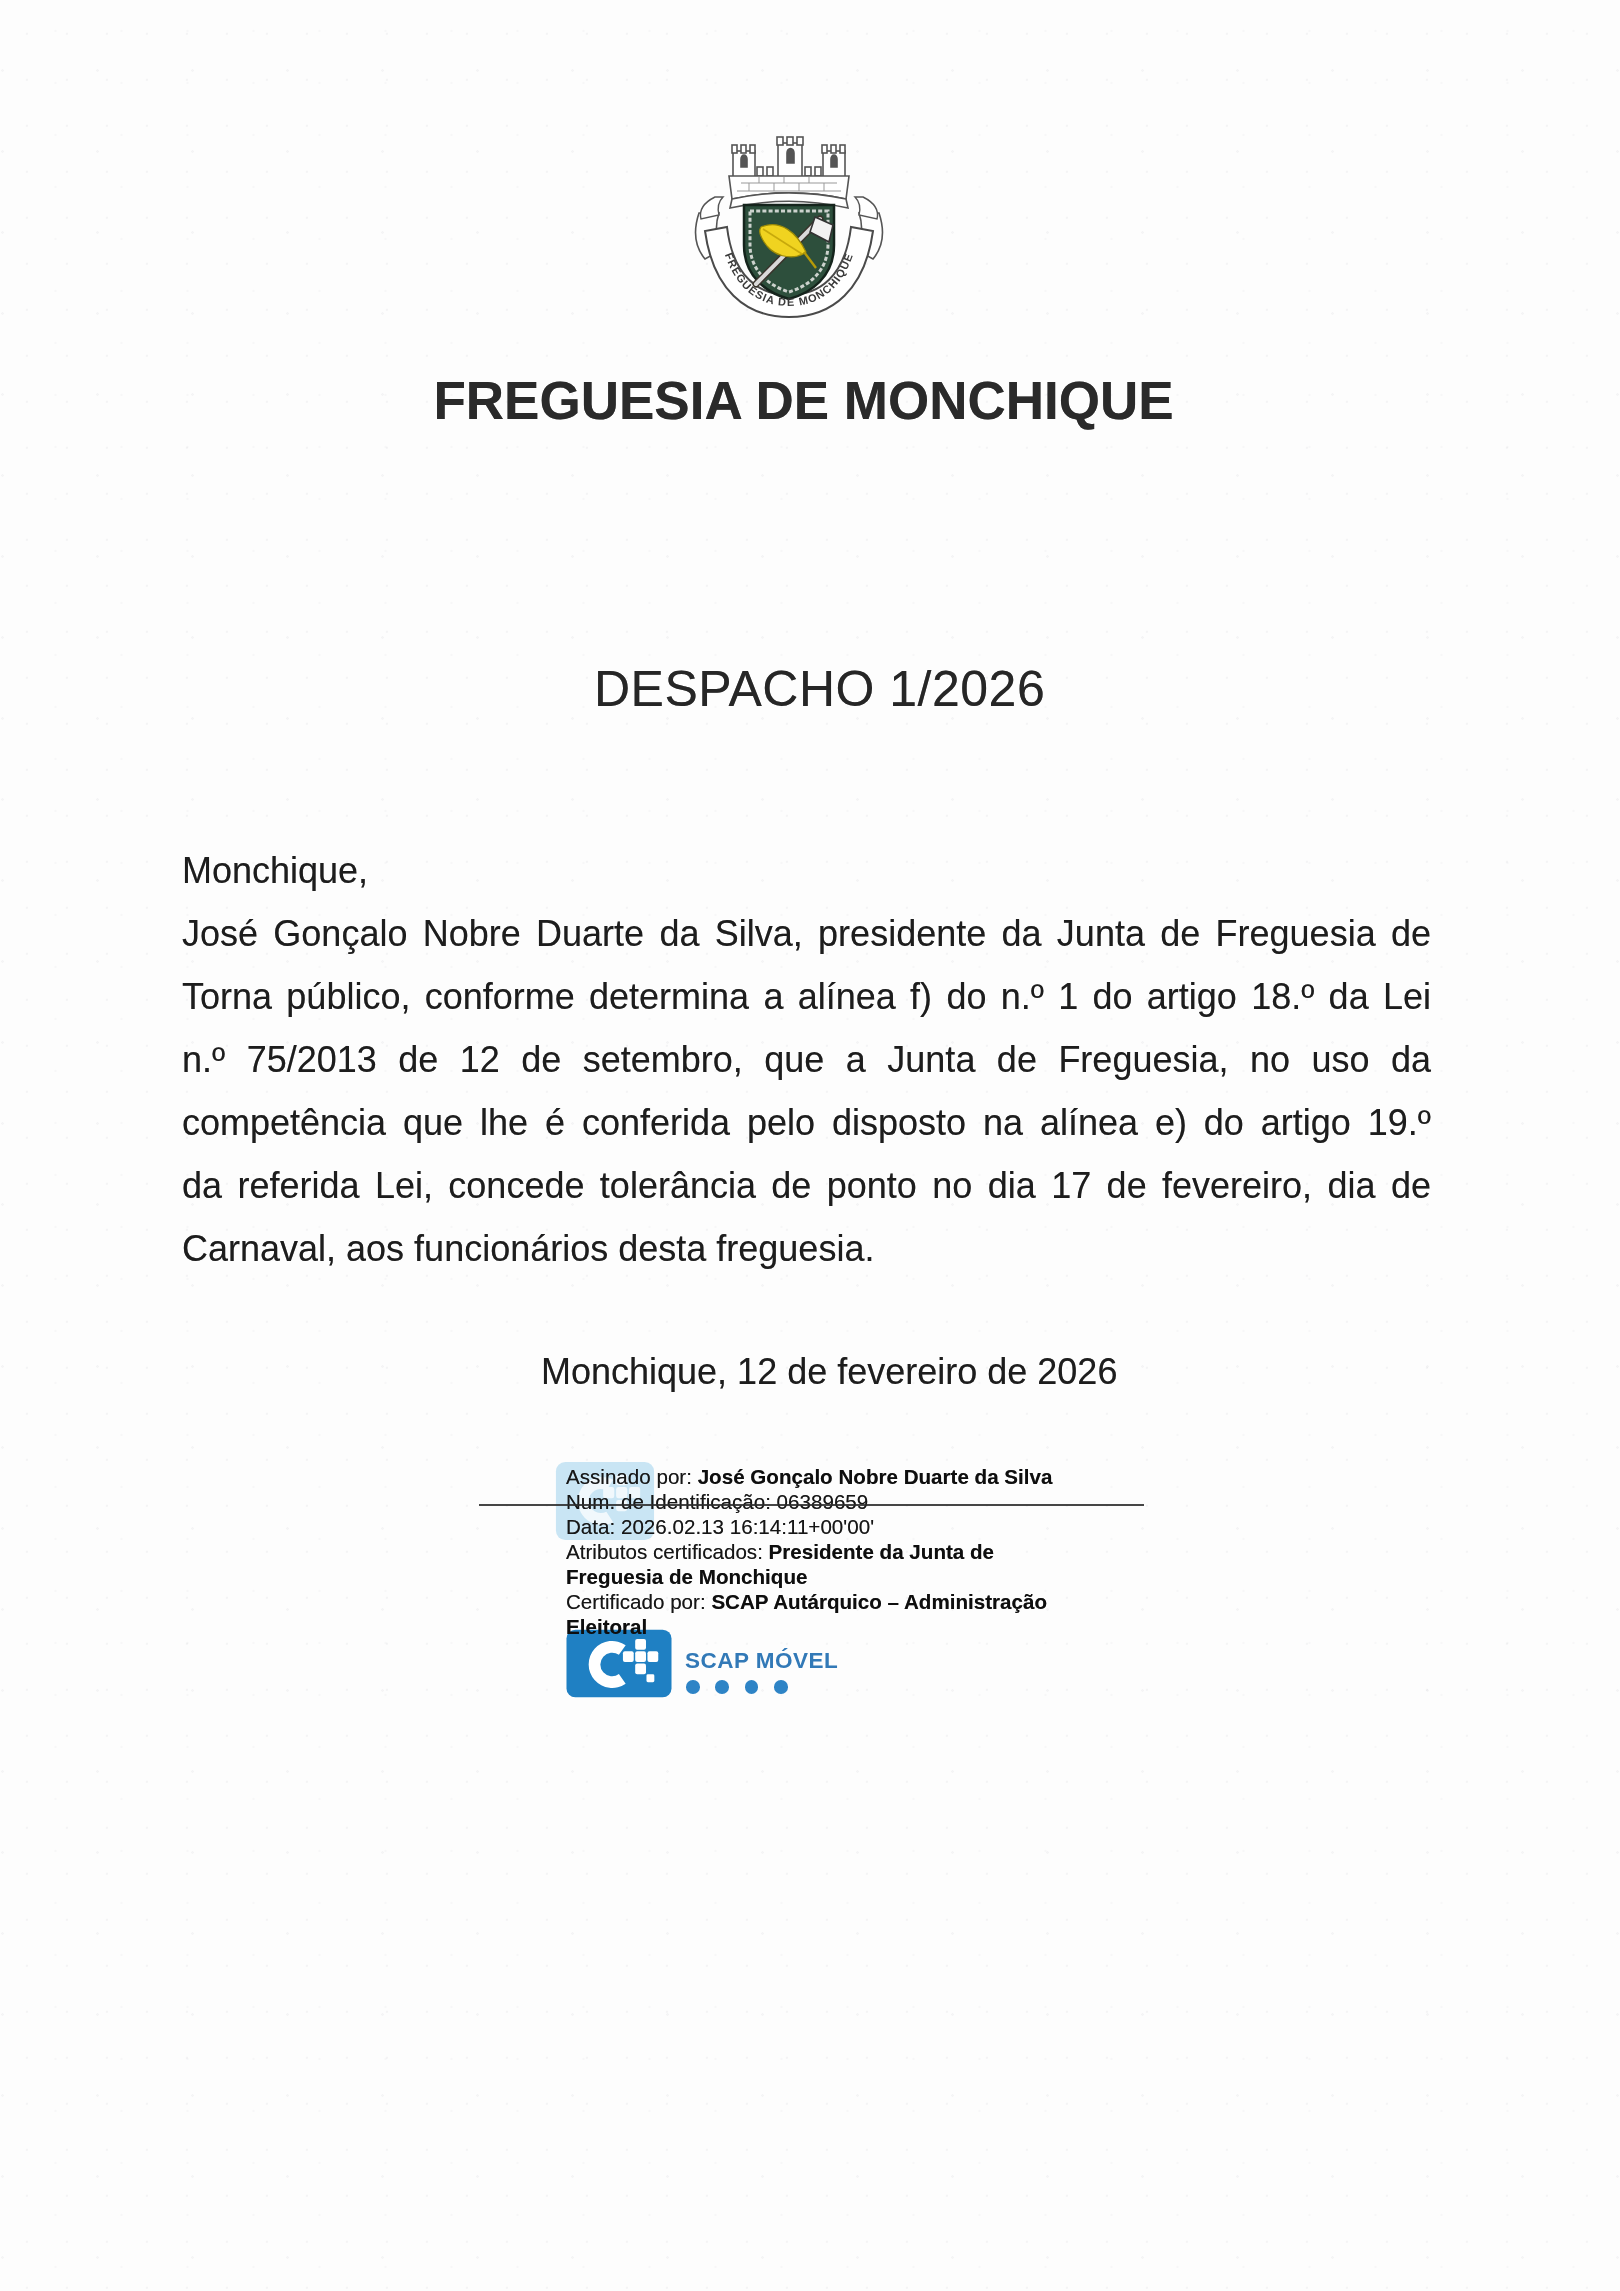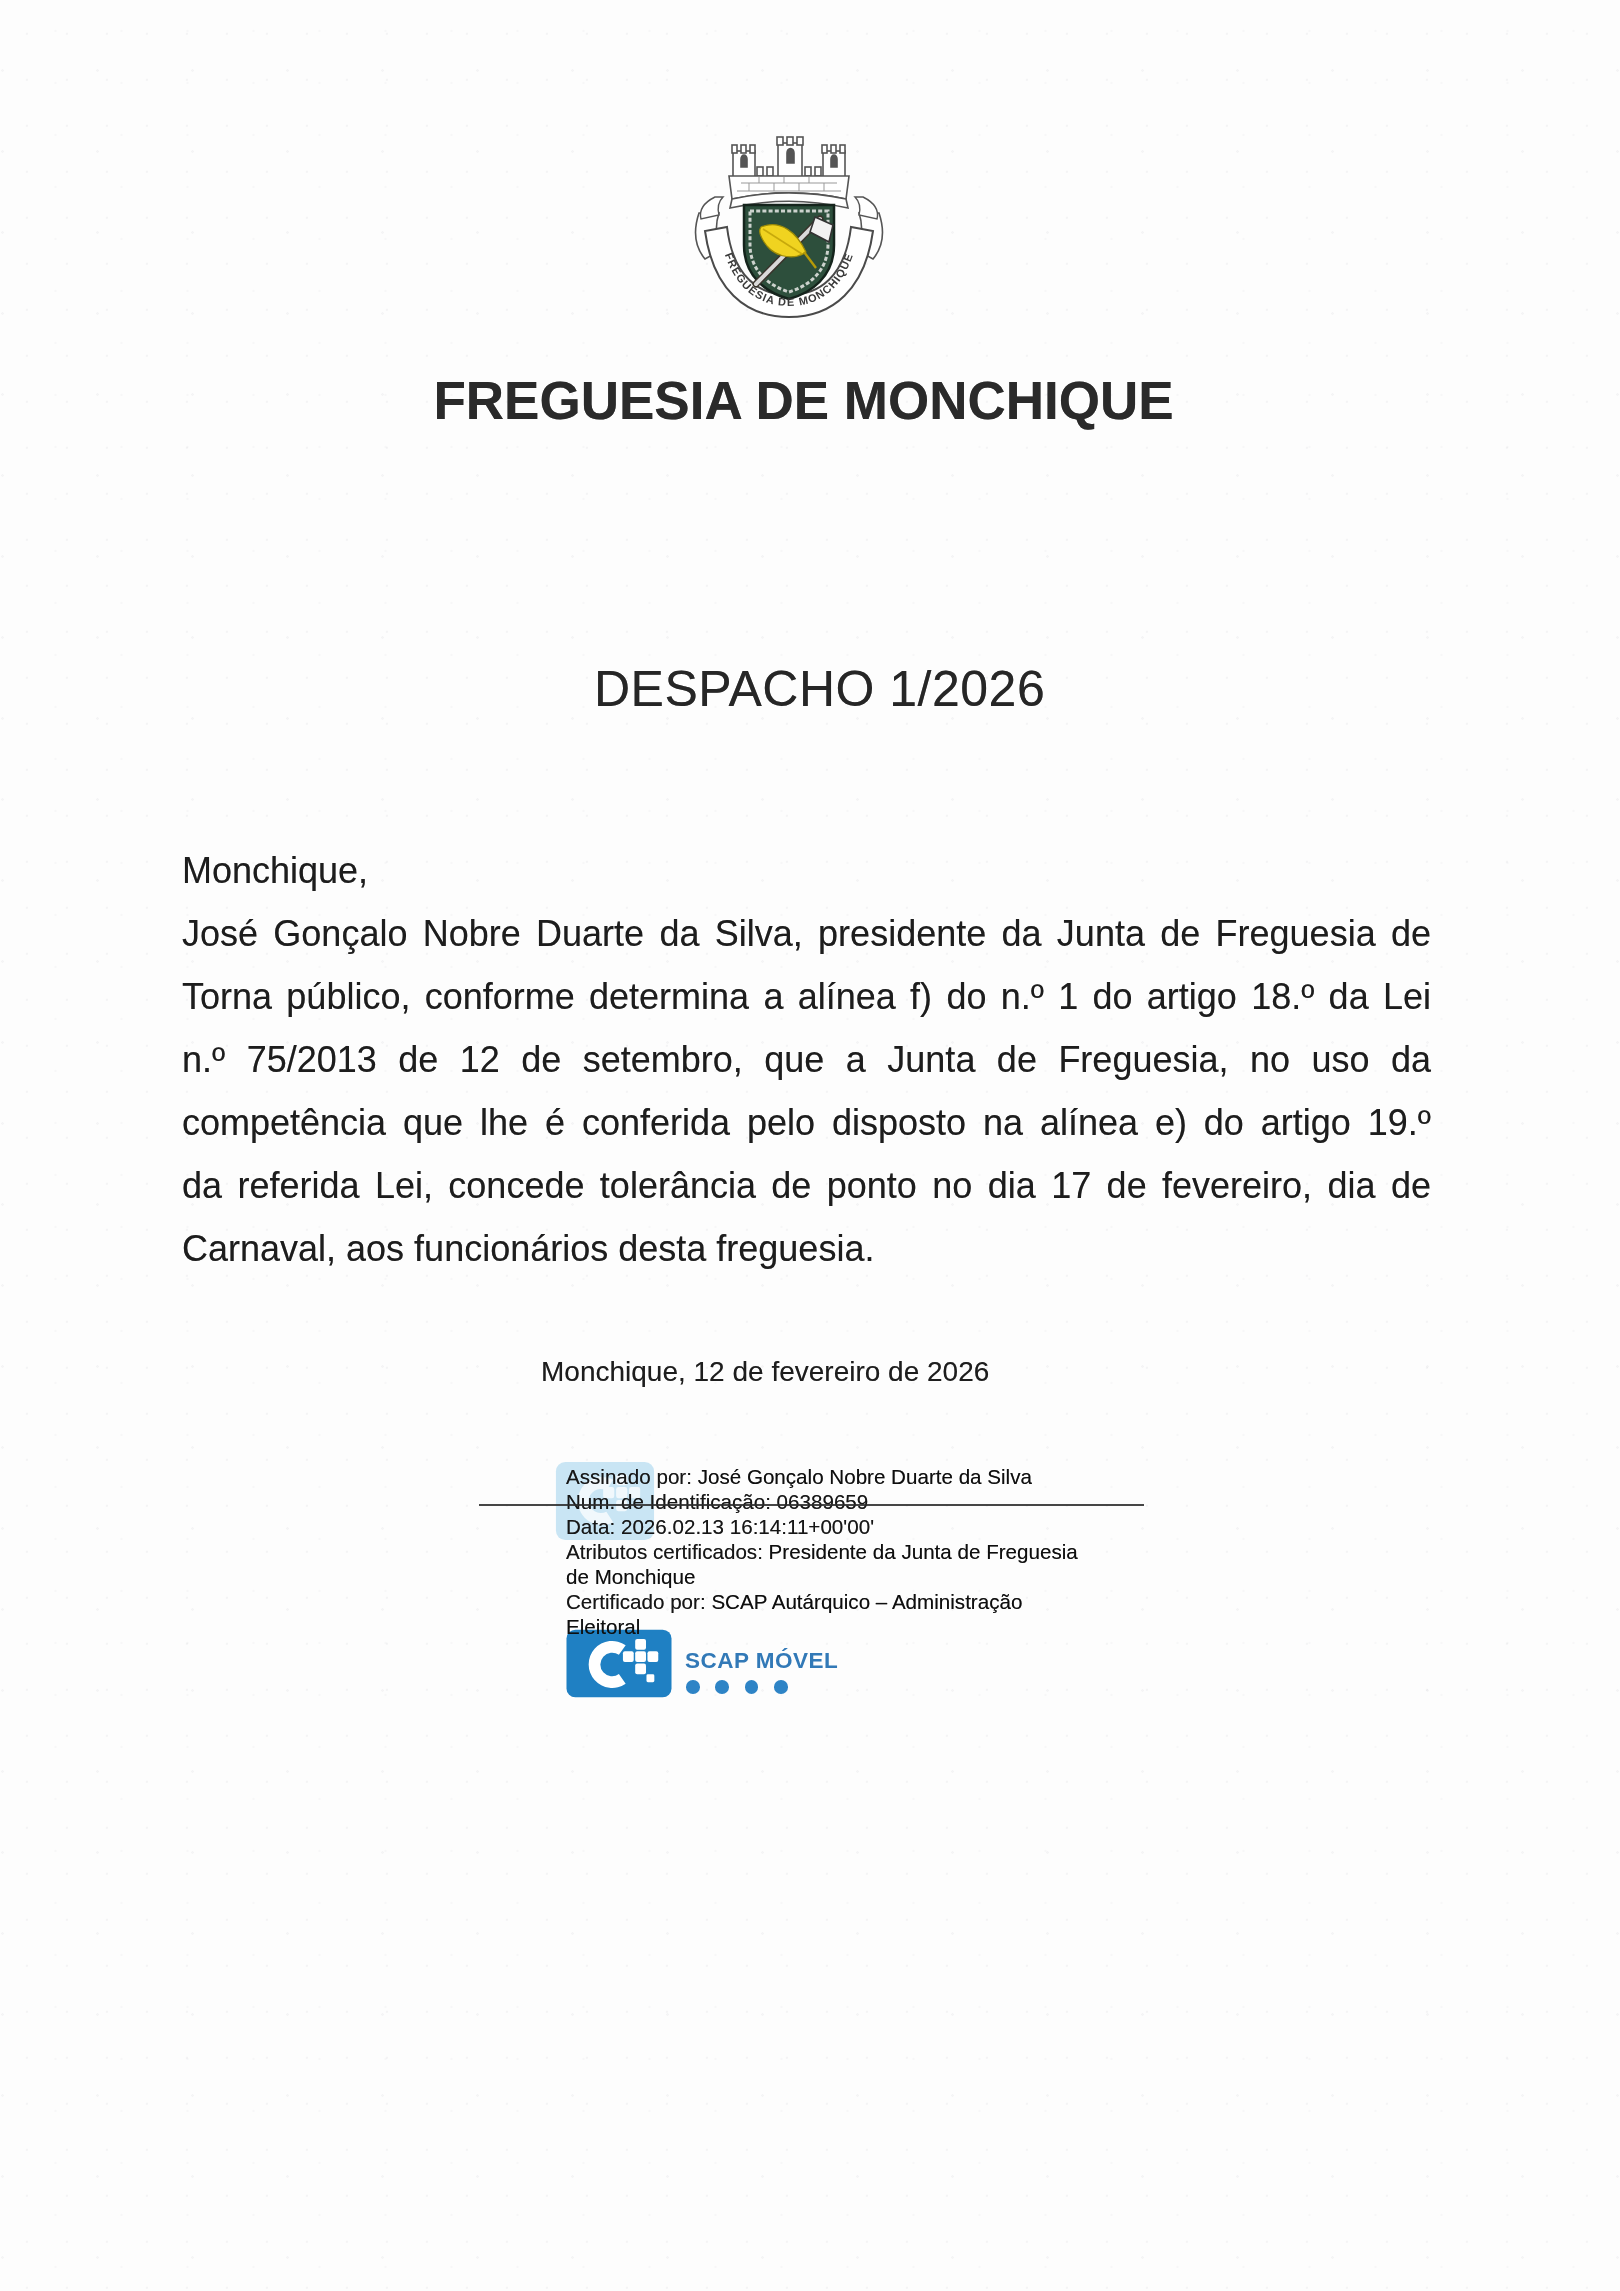--- a/index.html
+++ b/index.html
@@ -37,32 +37,32 @@
   .body-block{
     position:absolute;left:182px;top:839px;width:1249px;
     font-size:36px;line-height:63px;color:#1d1d1d;
     text-shadow:0 0 0.5px rgba(20,20,20,0.45);
   }
   .body-line{height:63px;white-space:normal;}
   .body-line.j{text-align:justify;text-align-last:justify;}
   .body-line.e{text-align:left;}
   .date-line{
     position:absolute;left:541px;top:1354px;
-    font-size:28px;line-height:36px;color:#1d1d1d;
+    font-size:36px;line-height:36px;color:#1d1d1d;
     text-shadow:0 0 0.5px rgba(20,20,20,0.45);
     white-space:nowrap;
   }
   .sig-watermark{position:absolute;left:555px;top:1459px;width:100px;height:84px;opacity:0.55;z-index:1;}
   .sig-block{
     position:absolute;left:566px;top:1464px;width:514px;
     font-size:20.6px;line-height:25px;color:#161616;
     z-index:4;
     text-shadow:0 0 0.4px rgba(10,10,10,0.5);
   }
-  .sig-block b{font-weight:normal;color:#0e0e0e;}
+  .sig-block b{font-weight:bold;color:#0e0e0e;}
   .sig-divider{
     position:absolute;left:479px;top:1504px;width:665px;height:2px;
     background:#2c2c2c;opacity:0.88;z-index:5;
   }
   .cm-logo{position:absolute;left:566px;top:1629px;width:106px;height:69px;z-index:2;}
   .cm-wordmark{
     position:absolute;left:685px;top:1648px;
     font-size:22.5px;font-weight:bold;letter-spacing:0.5px;
     color:#3279b7;z-index:2;white-space:nowrap;
   }

